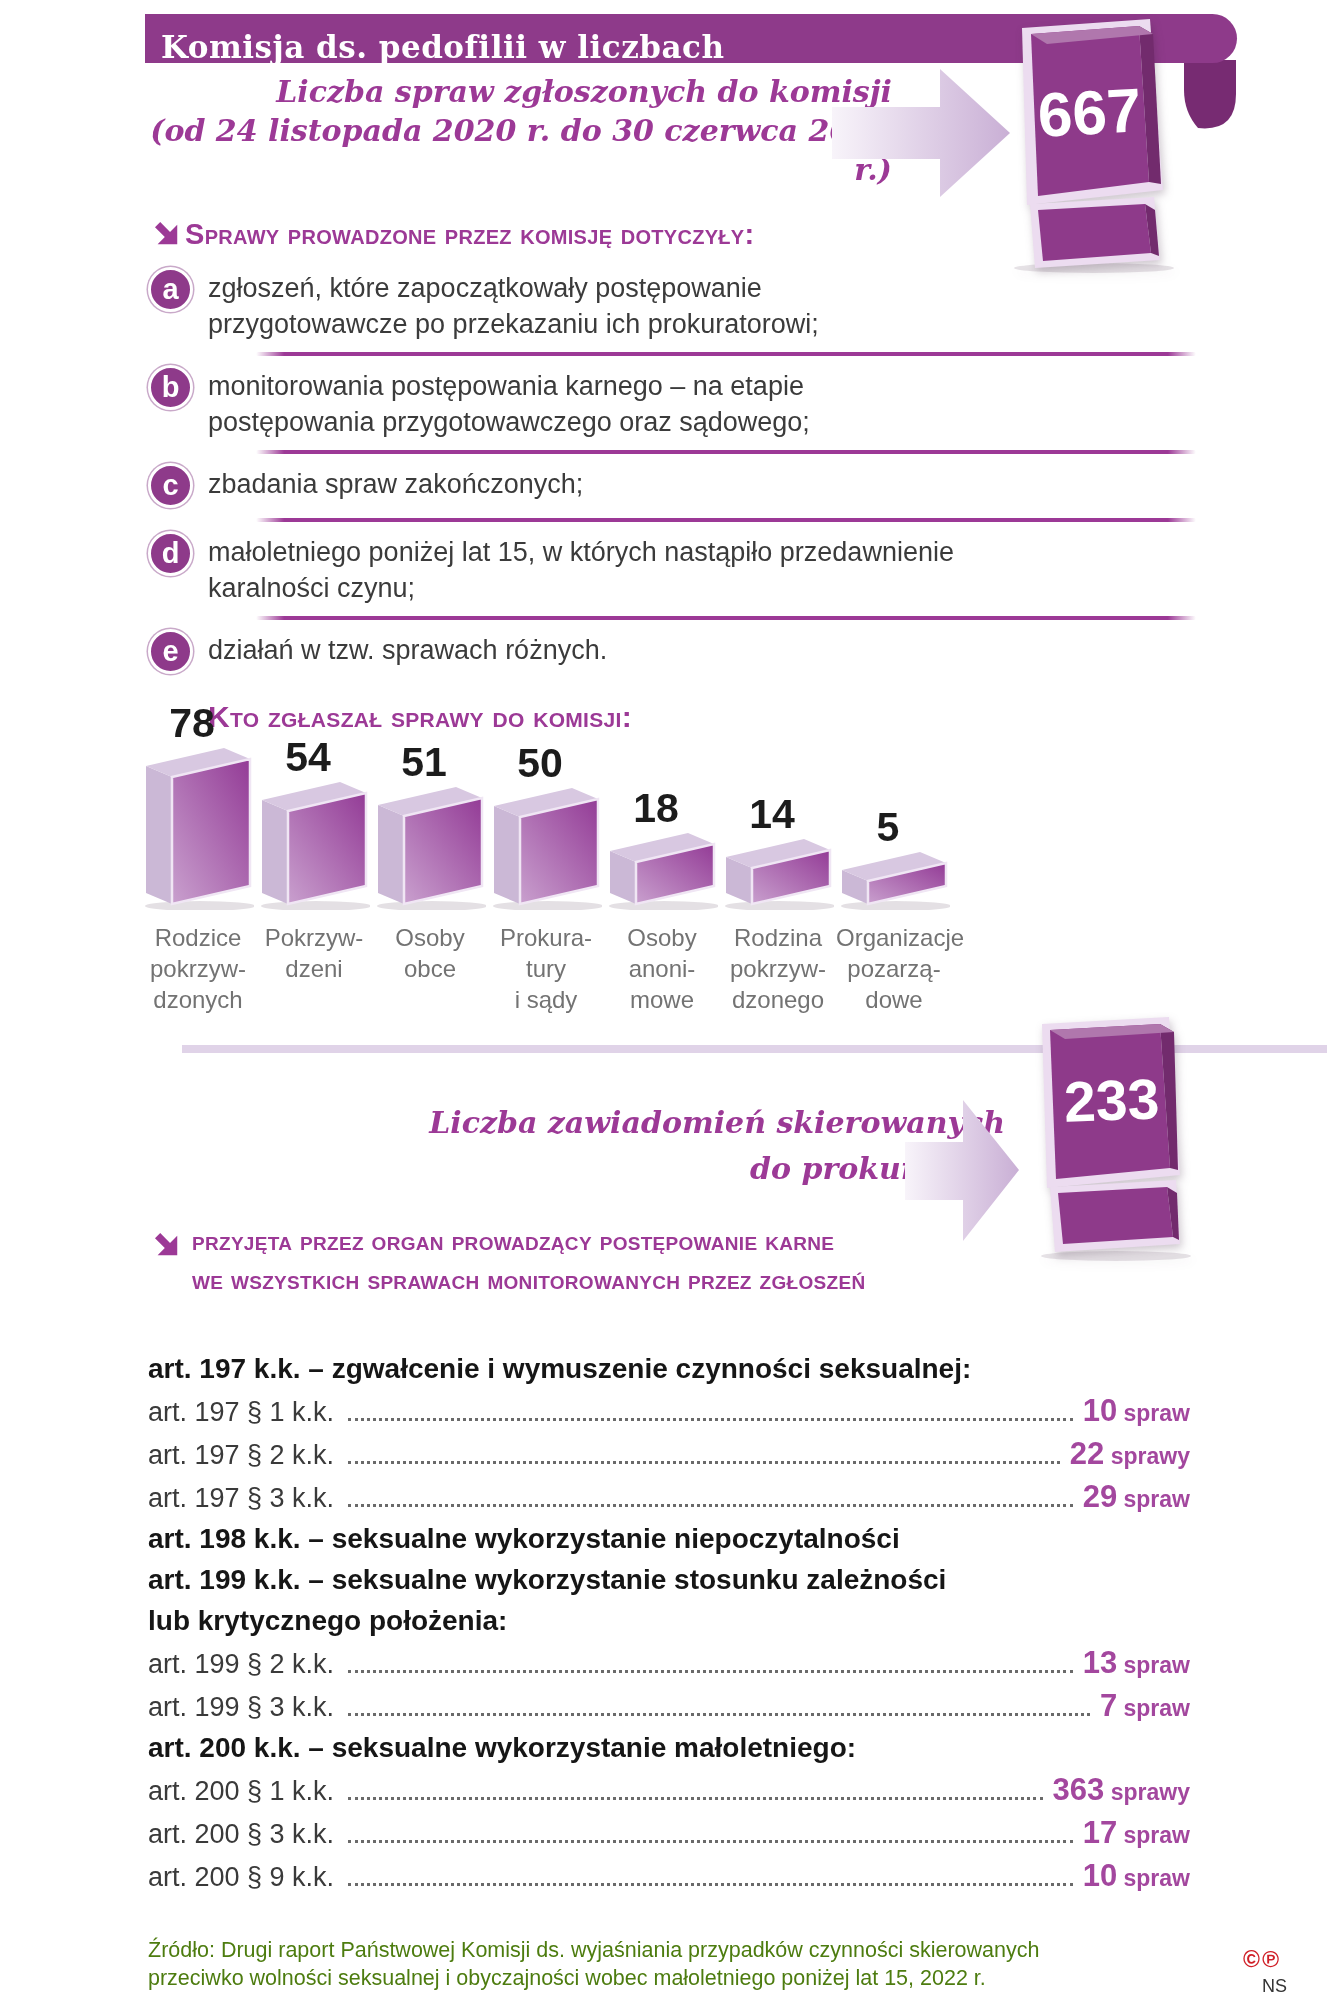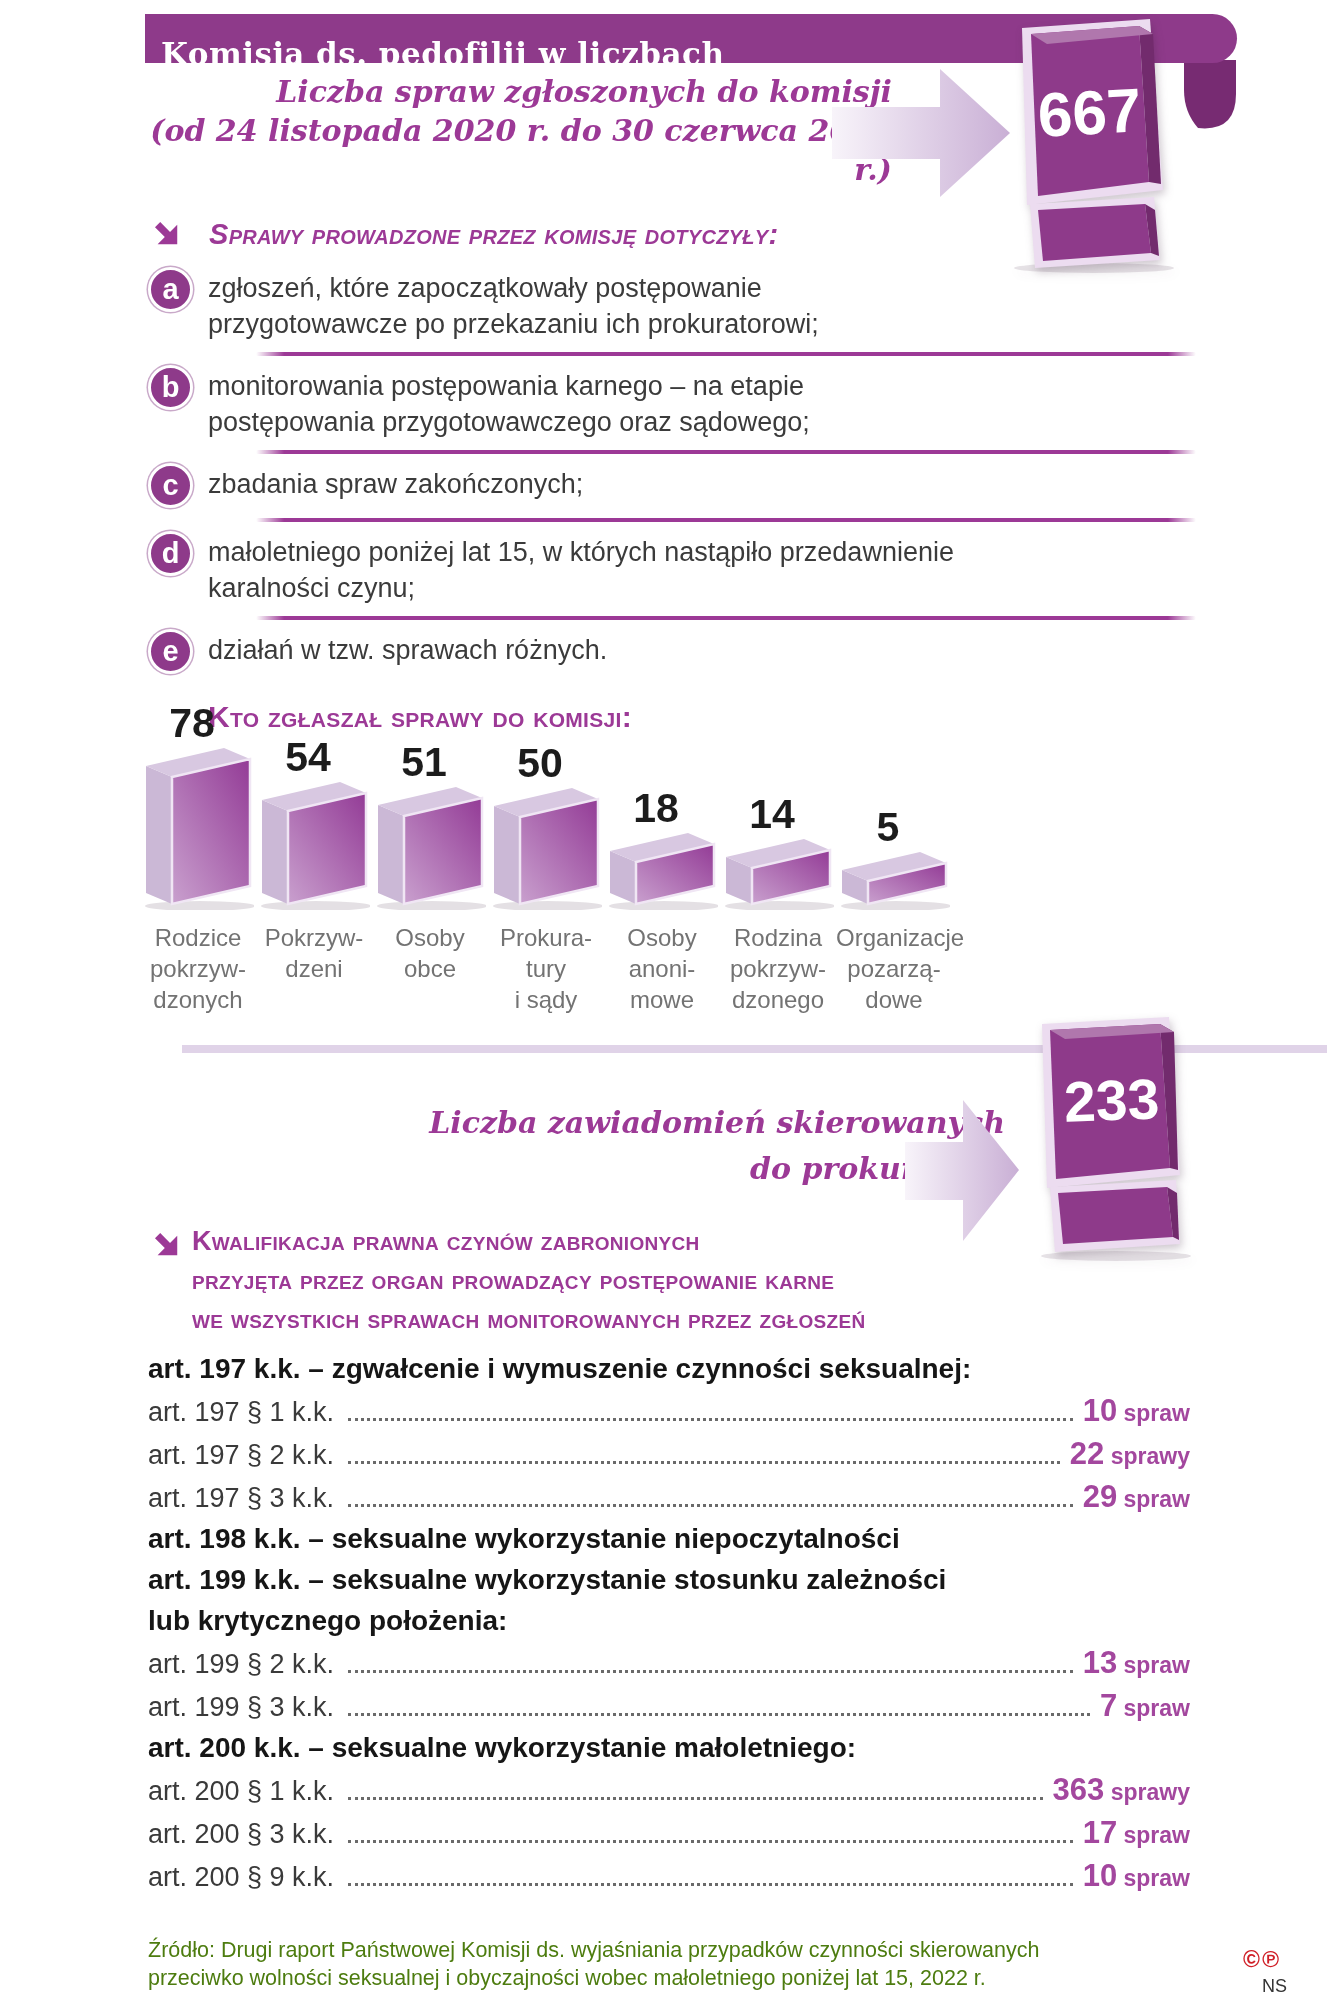--- a/index.html
+++ b/index.html
@@ -2,39 +2,39 @@
 <html style="--purple: #8e3a8a; --heading: #9c3996; --value: #a3479e; --dark: #722b6d; --fold: #772b72; --pale: #ecdcf0; --faceLeft: #cbb8d6; --faceTop: #d8c8e1; --blockTop: #b077ad; --barGradLight: #c9a0ce; --barGradDark: #933b96; --band: #e0d3e8; --arrowLight: #f8f4fa; --arrowDark: #c9afd5; --red: #d01f27;"><head>
 <meta charset="utf-8">
 <style>
   html,body{margin:0;padding:0;background:#ffffff;}
   #stage{position:relative;width:1327px;height:2004px;background:#fff;overflow:hidden;
          font-family:"Liberation Sans","DejaVu Sans",sans-serif;color:#2f2f2f;}
 
   
   .header-bar{position:absolute;left:145px;top:14px;width:1092px;height:49px;
               background:var(--purple);border-radius:0 25px 25px 0;z-index:2;}
-  .header-bar h1{margin:0;padding:16px 0 0 16px;font-family:"DejaVu Serif","Liberation Serif",serif;
+  .header-bar h1{margin:0;padding:9px 0 0 16px;font-family:"DejaVu Serif","Liberation Serif",serif;
                  font-weight:700;font-size:31px;line-height:49px;color:#fff;letter-spacing:.5px;}
   .ribbon-fold{position:absolute;left:1182px;top:60px;z-index:1;}
 
   .intro{position:absolute;font-family:"DejaVu Serif","Liberation Serif",serif;
          font-style:italic;font-weight:700;color:var(--heading);text-align:right;}
   .intro1{left:140px;top:72px;width:752px;font-size:30px;line-height:39px;}
   .intro2{left:280px;top:1100px;width:725px;font-size:30px;line-height:46px;}
 
   .big-arrow{position:absolute;z-index:1;}
   .arrow1{left:832px;top:57px;}
   .arrow2{left:905px;top:1086px;}
   .big-block{position:absolute;z-index:3;filter:drop-shadow(2px 4px 4px rgba(60,30,60,.25));}
   .block667{left:1002px;top:18px;}
   .block233{left:1026px;top:1016px;}
   .block-num{font-family:"Liberation Sans","DejaVu Sans",sans-serif;font-weight:700;fill:#fff;}
 
   
-  .sec-head{position:absolute;display:flex;gap:24px;align-items:flex-start;font-style:italic;}
+  .sec-head{position:absolute;display:flex;gap:0;align-items:flex-start;}
   .sec-head .txt, .sec-head3 .line, .h2-txt{
       font-variant:small-caps;font-weight:700;color:var(--heading);letter-spacing:.3px;}
   .sec-head1{left:148px;top:216px;}
   .sec-head1 .txt{font-size:29px;padding-top:2px;}
   .heading2{position:absolute;left:200px;top:700px;margin-left:8px;}
   .h2-txt{font-size:30px;}
   .sec-head3{position:absolute;left:148px;top:1222px;padding-left:44px;}
   .sec-head3 .icon{position:absolute;left:0;top:5px;}
   .sec-head3 .line{font-size:27px;line-height:39px;white-space:nowrap;}
 
@@ -308,21 +308,20 @@
       <text class="block-num" x="86" y="104" font-size="57" text-anchor="middle" transform="rotate(-2 86 94)">233</text>
     </svg>
   </div>
 
   <div class="sec-head3">
     <span class="icon">
       <svg width="37" height="37" viewBox="0 0 40 40">
         <path class="f-head" d="M6 16 L21 16 L21 5 L36 20 L21 35 L21 24 L6 24 Z" transform="rotate(45 21 20)"></path>
       </svg>
     </span>
-    <div class="line">Kwalifikacja prawna czynów zabronionych</div>
     <div class="line">przyjęta przez organ prowadzący postępowanie karne</div>
     <div class="line">we wszystkich sprawach monitorowanych przez zgłoszeń</div>
   </div>
 
   <div class="lawlist">
       <div class="law-row law-bold">
         <span class="law-label">art. 197 k.k. – zgwałcenie i wymuszenie czynności seksualnej:</span>
       </div>
       <div class="law-row law-normal">
         <span class="law-label">art. 197 § 1 k.k.</span>

